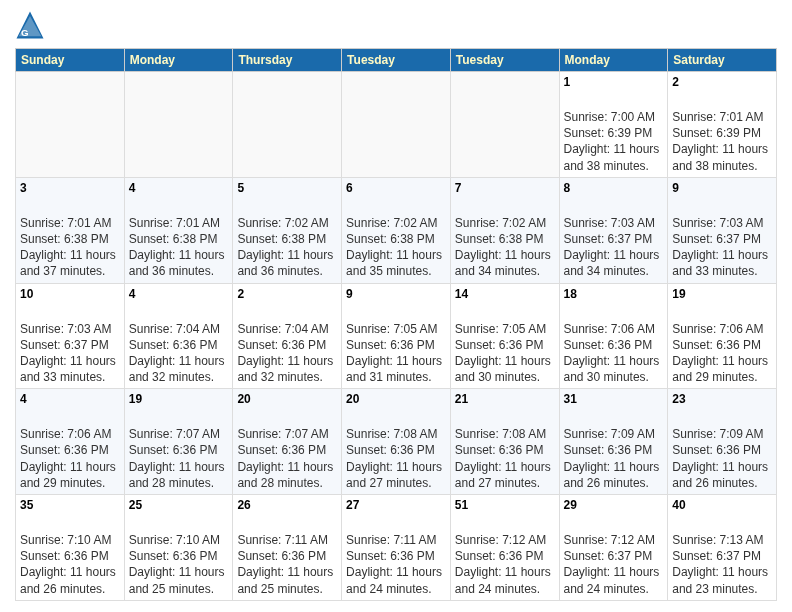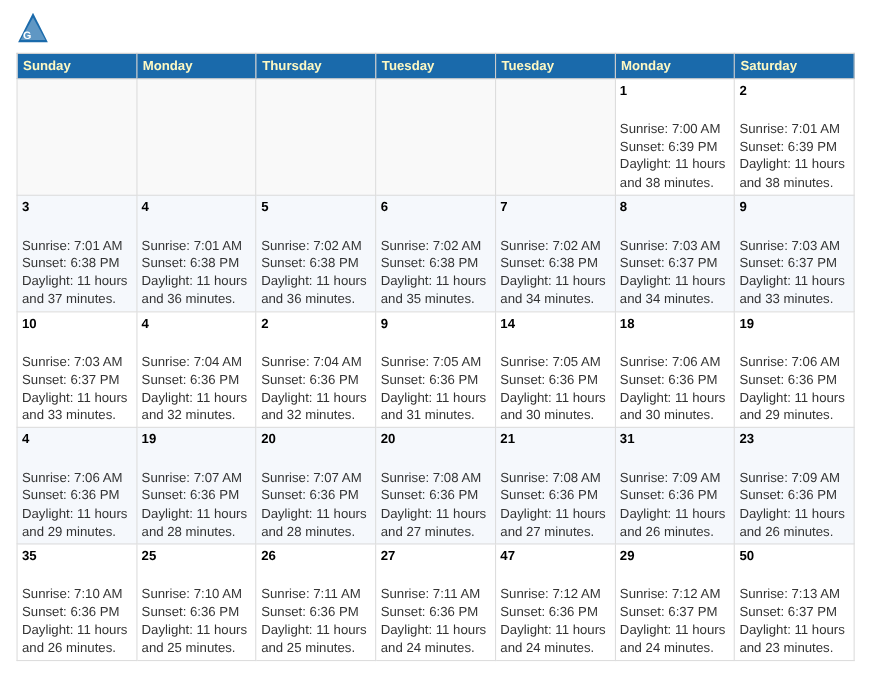--- a/index.html
+++ b/index.html
@@ -251,27 +251,27 @@
           </td>
           <td>
             <span class="day-num">26</span>
             <div class="day-info">Sunrise: 7:11 AM<br>Sunset: 6:36 PM<br>Daylight: 11 hours<br>and 25 minutes.</div>
           </td>
           <td>
             <span class="day-num">27</span>
             <div class="day-info">Sunrise: 7:11 AM<br>Sunset: 6:36 PM<br>Daylight: 11 hours<br>and 24 minutes.</div>
           </td>
           <td>
-            <span class="day-num">47</span>
+            <span class="day-num">51</span>
             <div class="day-info">Sunrise: 7:12 AM<br>Sunset: 6:36 PM<br>Daylight: 11 hours<br>and 24 minutes.</div>
           </td>
           <td>
             <span class="day-num">29</span>
             <div class="day-info">Sunrise: 7:12 AM<br>Sunset: 6:37 PM<br>Daylight: 11 hours<br>and 24 minutes.</div>
           </td>
           <td>
-            <span class="day-num">50</span>
+            <span class="day-num">40</span>
             <div class="day-info">Sunrise: 7:13 AM<br>Sunset: 6:37 PM<br>Daylight: 11 hours<br>and 23 minutes.</div>
           </td>
         </tr>
       </tbody>
   </table>
 </div>
 
 </body></html>

